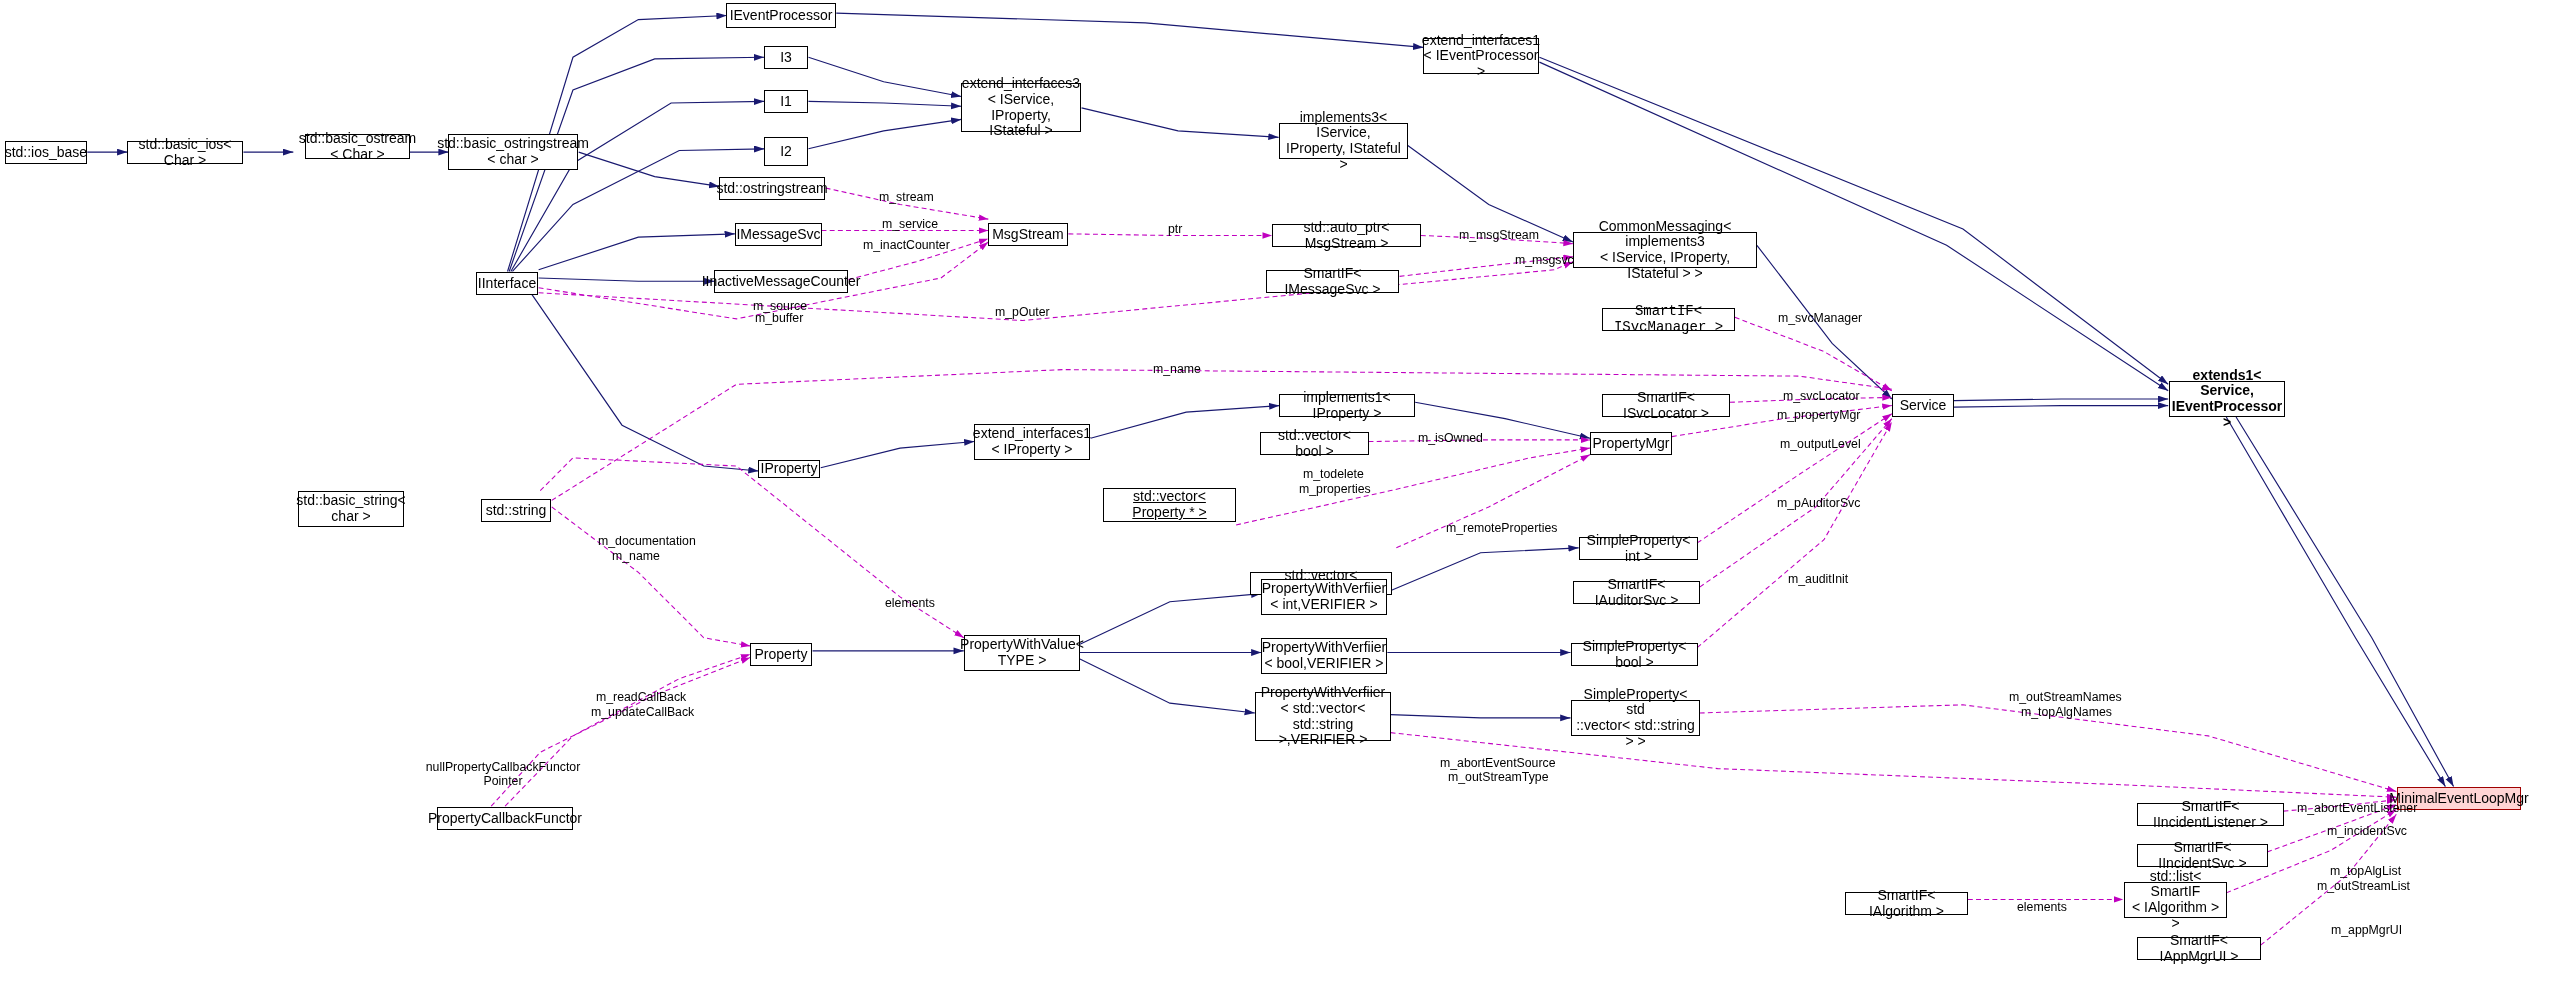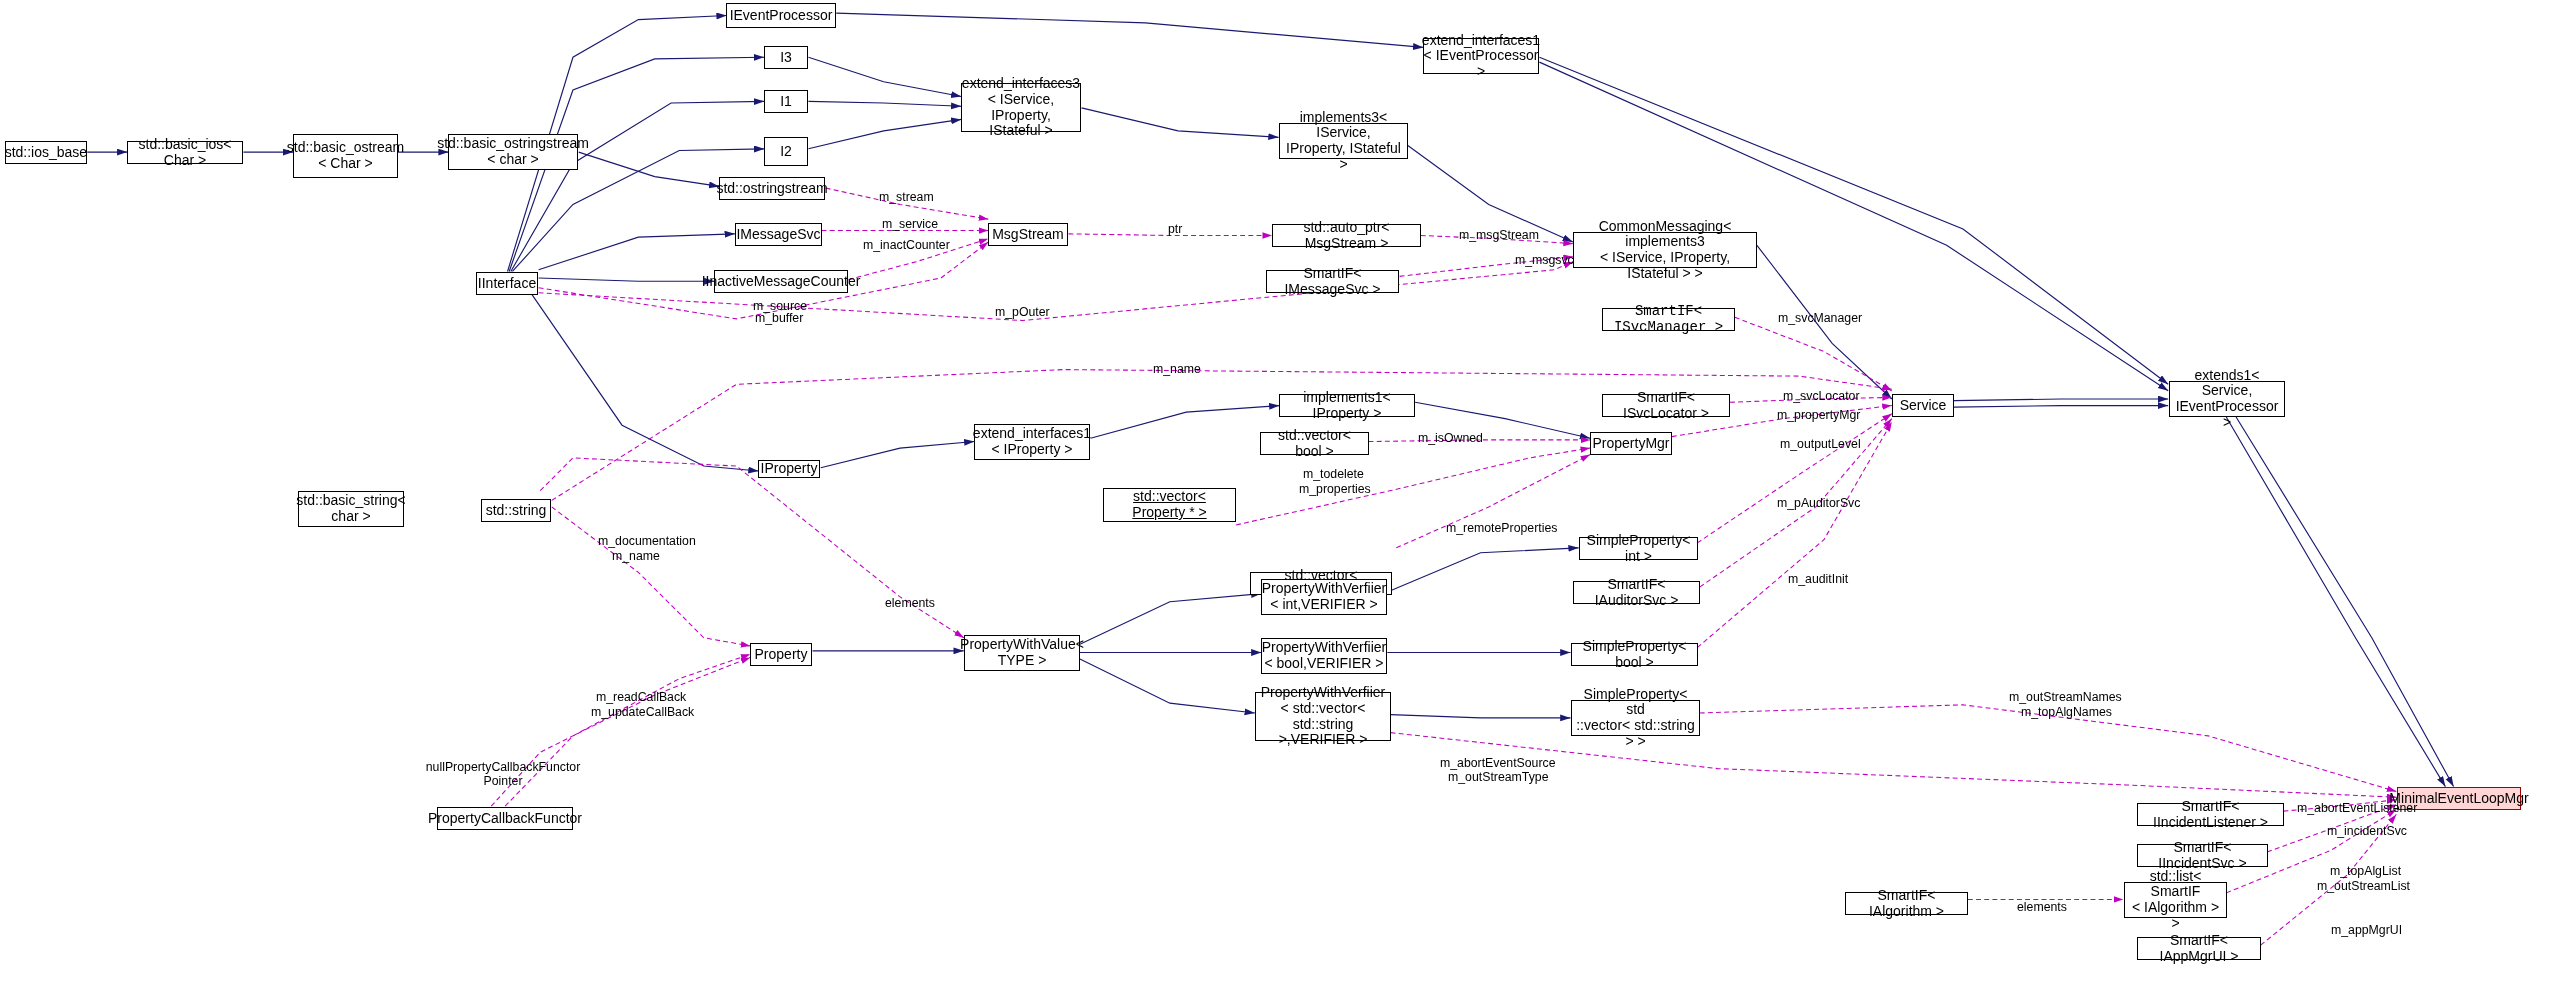--- a/index.html
+++ b/index.html
@@ -184,38 +184,38 @@
   <div class="node" style="left:764px;top:46px;width:44px;height:23px;">I3</div>
   <div class="node" style="left:961px;top:83px;width:120px;height:49px;">extend_interfaces3
 &lt; IService, IProperty,
 IStateful &gt;</div>
   <div class="node" style="left:764px;top:90px;width:44px;height:23px;">I1</div>
   <div class="node" style="left:764px;top:137px;width:44px;height:29px;">I2</div>
   <div class="node" style="left:1279px;top:123px;width:129px;height:36px;">implements3&lt; IService,
 IProperty, IStateful &gt;</div>
   <div class="node" style="left:4.9px;top:141px;width:82px;height:23px;">std::ios_base</div>
   <div class="node" style="left:127px;top:141px;width:116px;height:23px;">std::basic_ios&lt; Char &gt;</div>
-  <div class="node" style="left:293px;top:134px;width:105px;height:44px;">std::basic_ostream
+  <div class="node" style="left:305px;top:134px;width:105px;height:25px;">std::basic_ostream
 &lt; Char &gt;</div>
   <div class="node" style="left:448px;top:134px;width:130px;height:36px;">std::basic_ostringstream
 &lt; char &gt;</div>
   <div class="node" style="left:719px;top:177px;width:106px;height:23px;">std::ostringstream</div>
   <div class="node" style="left:735px;top:223px;width:87px;height:23px;">IMessageSvc</div>
   <div class="node" style="left:988px;top:223px;width:80px;height:23px;">MsgStream</div>
   <div class="node" style="left:1272px;top:224px;width:149px;height:23px;">std::auto_ptr&lt; MsgStream &gt;</div>
   <div class="node" style="left:1573px;top:232px;width:184px;height:36px;">CommonMessaging&lt; implements3
 &lt; IService, IProperty, IStateful &gt; &gt;</div>
   <div class="node" style="left:714px;top:270px;width:134px;height:23px;">IInactiveMessageCounter</div>
   <div class="node" style="left:1266px;top:270px;width:133px;height:23px;">SmartIF&lt; IMessageSvc &gt;</div>
   <div class="node" style="left:476px;top:272px;width:62px;height:23px;">IInterface</div>
   <div class="node" style="left:1602px;top:308px;width:133px;height:23px;font-family:Liberation Mono, monospace;">SmartIF&lt; ISvcManager &gt;</div>
   <div class="node" style="left:1279px;top:394px;width:136px;height:23px;">implements1&lt; IProperty &gt;</div>
   <div class="node" style="left:1602px;top:394px;width:128px;height:23px;">SmartIF&lt; ISvcLocator &gt;</div>
   <div class="node" style="left:1892px;top:394px;width:62px;height:23px;">Service</div>
-  <div class="node" style="left:2169px;top:381px;width:116px;height:36px;">extends1&lt; Service,
+  <div class="node" style="left:2169px;top:381px;width:116px;height:36px;font-weight:bold;">extends1&lt; Service,
 IEventProcessor &gt;</div>
   <div class="node" style="left:974px;top:424px;width:116px;height:36px;">extend_interfaces1
 &lt; IProperty &gt;</div>
   <div class="node" style="left:1260px;top:432px;width:109px;height:23px;">std::vector&lt; bool &gt;</div>
   <div class="node" style="left:1590px;top:432px;width:82px;height:23px;">PropertyMgr</div>
   <div class="node" style="left:758px;top:460px;width:62px;height:18px;">IProperty</div>
   <div class="node" style="left:298px;top:491px;width:106px;height:36px;">std::basic_string&lt;
 char &gt;</div>
   <div class="node" style="left:481px;top:499px;width:70px;height:23px;">std::string</div>
   <div class="node" style="left:1103px;top:488px;width:133px;height:34px;text-decoration:underline;">std::vector&lt; Property * &gt;</div>

